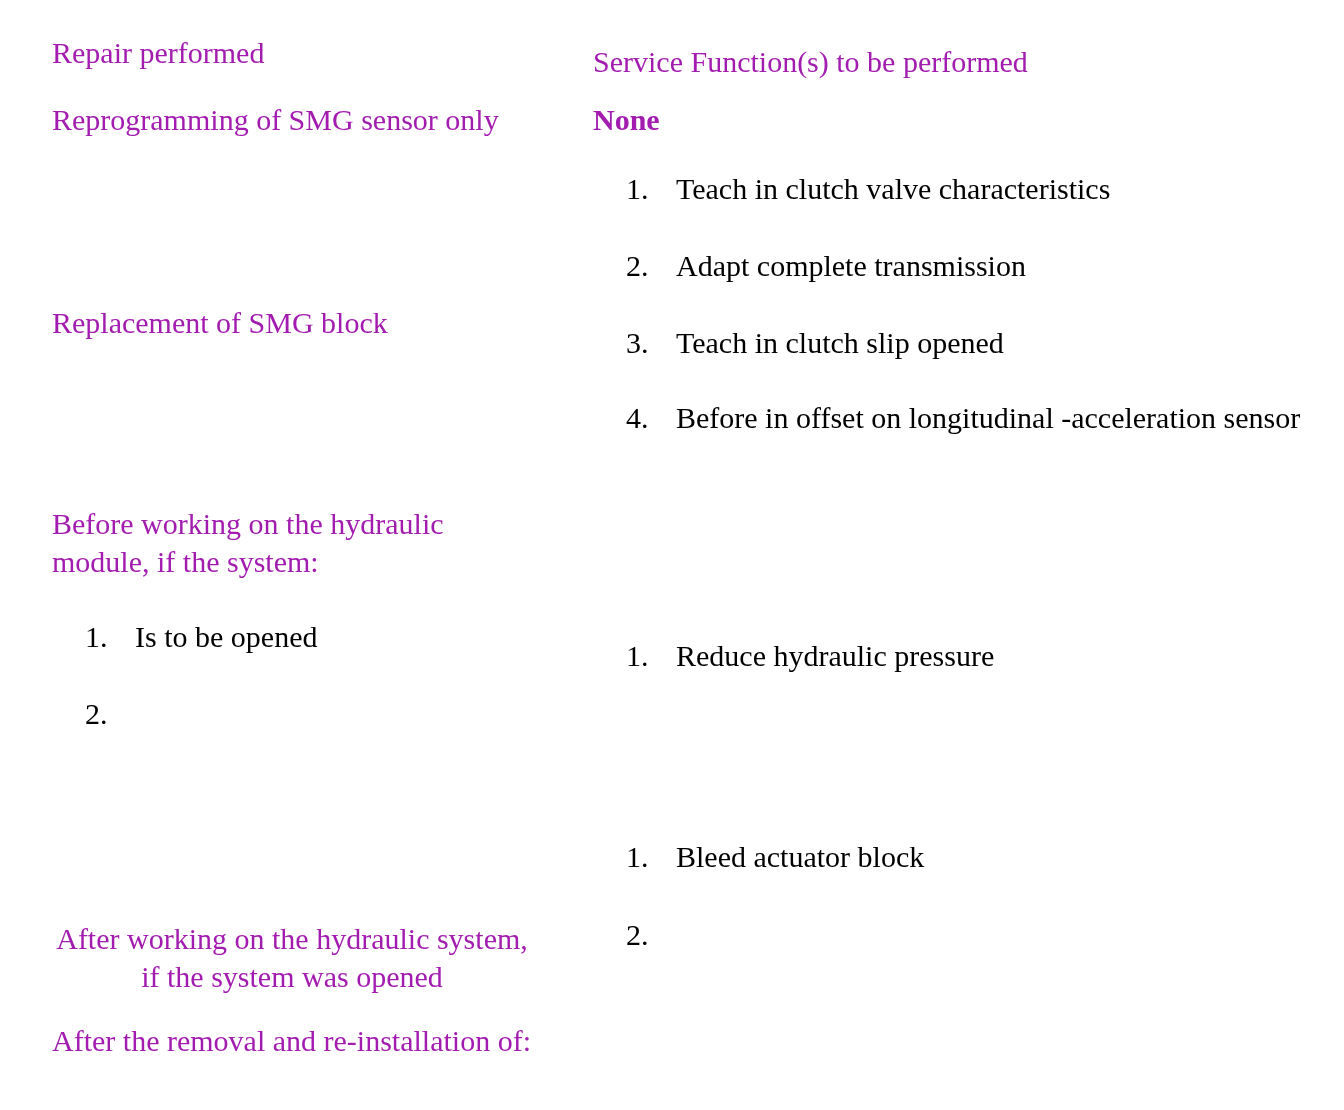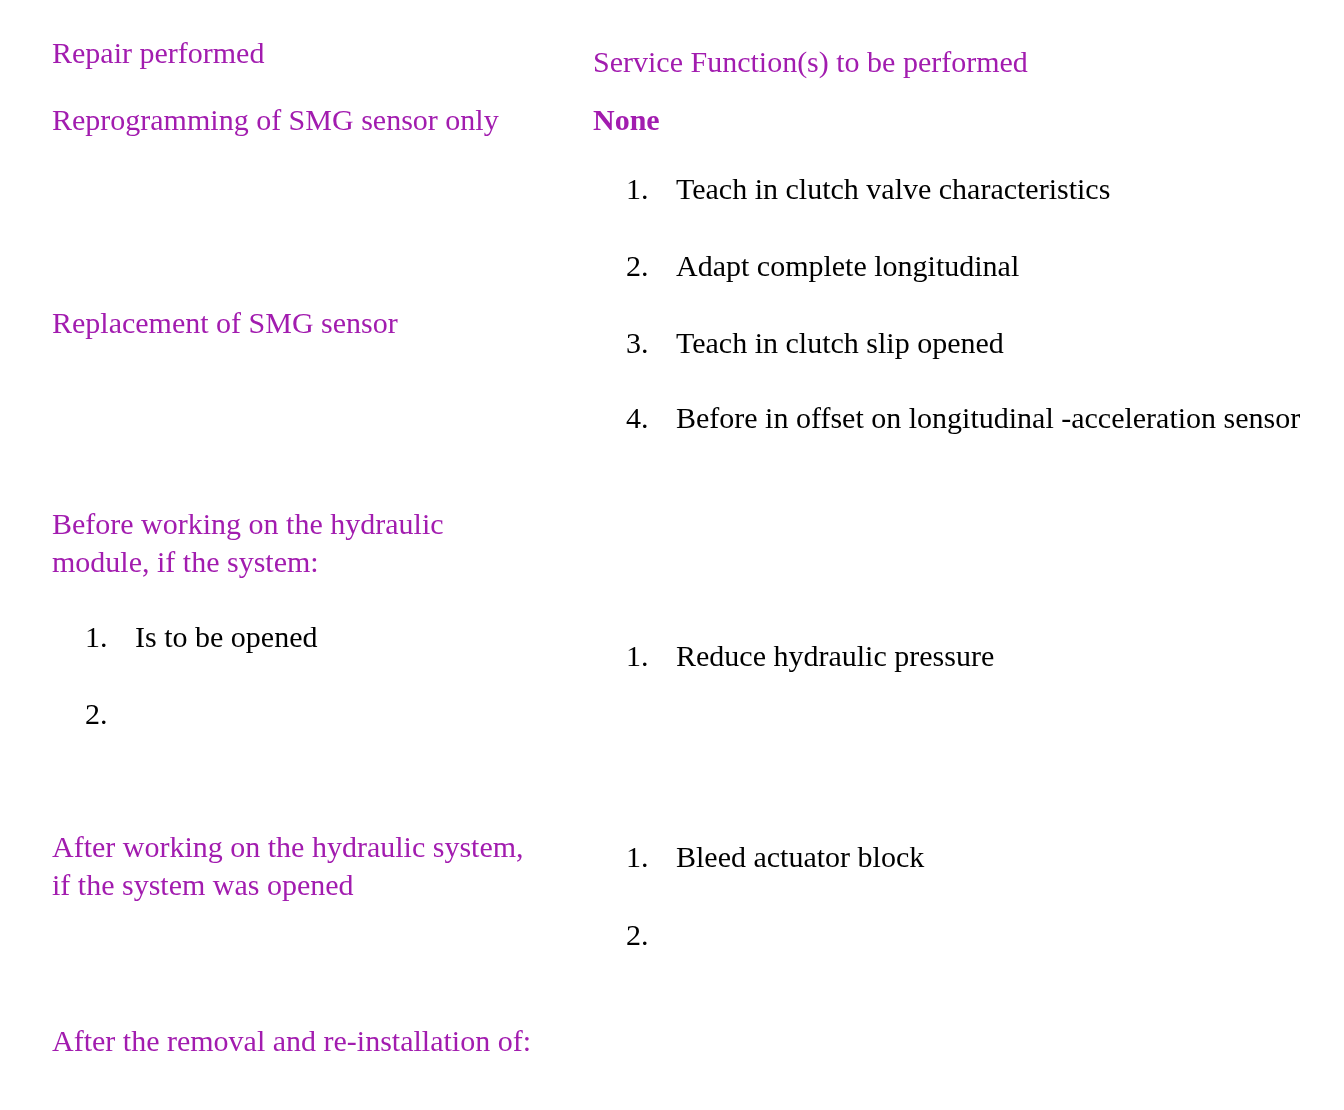--- a/index.html
+++ b/index.html
@@ -64,30 +64,30 @@
 <div class="page">
 
   <div class="blk col-left" style="top:34px;">Repair performed</div>
 
   <div class="blk col-right" style="top:34px;margin-top:9px;">Service Function(s) to be performed</div>
 
   <div class="blk col-left" style="top:101px;">Reprogramming of SMG sensor only</div>
 
   <div class="blk col-right bold" style="top:101px;">None</div>
 
-  <div class="blk col-left" style="top:304px;">Replacement of SMG sensor</div>
+  <div class="blk col-left" style="top:304px;">Replacement of SMG block</div>
 
   <div class="li list-right" style="top:170px;">
     <span class="marker">1.</span>
     <span class="txt">Teach in clutch valve characteristics</span>
   </div>
 
   <div class="li list-right" style="top:247px;">
     <span class="marker">2.</span>
-    <span class="txt">Adapt complete longitudinal</span>
+    <span class="txt">Adapt complete transmission</span>
   </div>
 
   <div class="li list-right" style="top:324px;">
     <span class="marker">3.</span>
     <span class="txt">Teach in clutch slip opened</span>
   </div>
 
   <div class="li list-right" style="top:399px;">
     <span class="marker">4.</span>
     <span class="txt">Before in offset on longitudinal -acceleration sensor</span>
@@ -102,21 +102,21 @@
 
   <div class="li list-left" style="top:695px;">
     <span class="marker">2.</span>
   </div>
 
   <div class="li list-right" style="top:637px;">
     <span class="marker">1.</span>
     <span class="txt">Reduce hydraulic pressure</span>
   </div>
 
-  <div class="blk col-left" style="top:828px; width:480px;">After working on the hydraulic system, if the system was opened</div>
+  <div class="blk col-left" style="top:920px; width:480px;text-align:center;">After working on the hydraulic system, if the system was opened</div>
 
   <div class="li list-right" style="top:838px;">
     <span class="marker">1.</span>
     <span class="txt">Bleed actuator block</span>
   </div>
 
   <div class="li list-right" style="top:916px;">
     <span class="marker">2.</span>
   </div>
 

